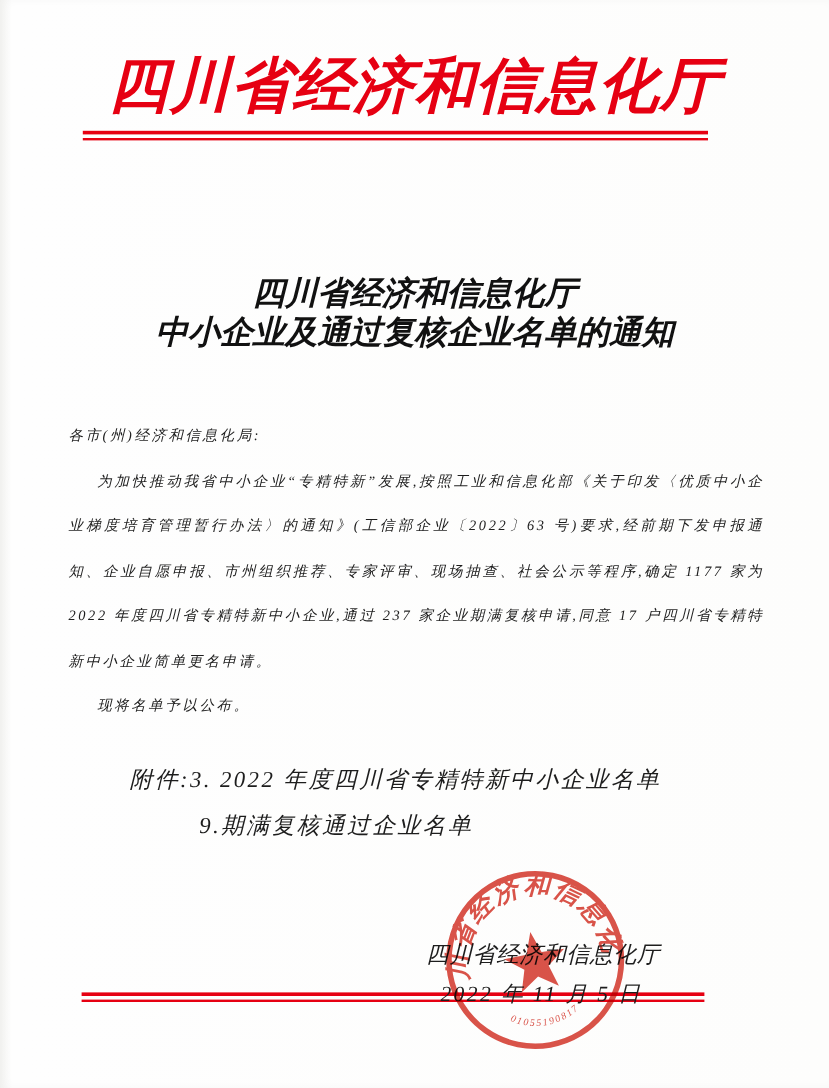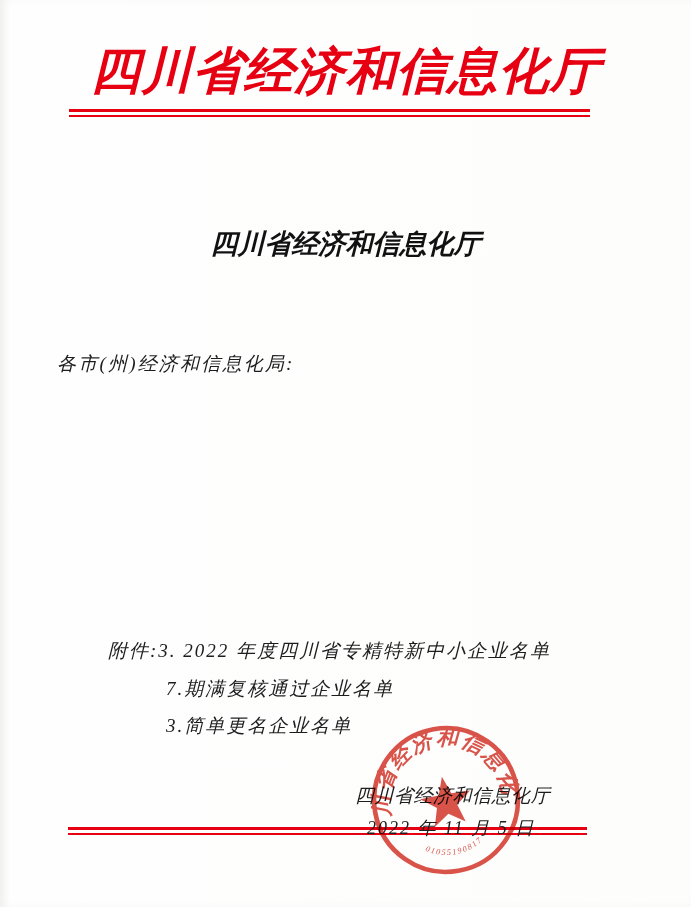--- a/index.html
+++ b/index.html
@@ -69,21 +69,21 @@
     line-height: 33px;
     color: #111;
   }
 
   
   .body-block {
     position: absolute;
     top: 345px;
     left: 57px;
     width: 580px;
-    font-size: 19px;
+    font-size: 12px;
     line-height: 37.5px;
     letter-spacing: 2.2px;
     text-align: justify;
     color: var(--ink);
   }
   .body-block p.indent { text-indent: 2em; }
 
   
   .attachments {
     position: absolute;
@@ -142,33 +142,35 @@
 <body>
 
 <div class="page">
 
   <div class="masthead">四川省经济和信息化厅</div>
   <div class="double-rule masthead-rule"></div>
 
 
   <div class="doc-title">
     <div>四川省经济和信息化厅</div>
+    <div>中小企业及通过复核企业名单的通知</div>
   </div>
 
   <div class="body-block">
     <p>各市(州)经济和信息化局:</p>
+    <p class="indent">为加快推动我省中小企业“专精特新”发展,按照工业和信息化部《关于印发〈优质中小企业梯度培育管理暂行办法〉的通知》(工信部企业〔2022〕63 号)要求,经前期下发申报通知、企业自愿申报、市州组织推荐、专家评审、现场抽查、社会公示等程序,确定 1177 家为 2022 年度四川省专精特新中小企业,通过 237 家企业期满复核申请,同意 17 户四川省专精特新中小企业简单更名申请。</p>
+    <p class="indent">现将名单予以公布。</p>
   </div>
 
   <div class="attachments">
     <div class="row1">
       <span class="att-label">附件:</span>
       <span class="att-item">3. 2022 年度四川省专精特新中小企业名单</span>
     </div>
-    <div class="indent-item">7.期满复核通过企业名单</div>
-    <div class="indent-item">3.简单更名企业名单</div>
+    <div class="indent-item">9.期满复核通过企业名单</div>
   </div>
 
   <div class="signature">四川省经济和信息化厅</div>
   <div class="sign-date">2022 年 11 月 5 日</div>
 
   <div class="double-rule footer-rule"></div>
 
   <svg class="seal" viewBox="0 0 150 150" xmlns="http://www.w3.org/2000/svg">
     <defs>
       <path id="sealTextArc" d="M 21,92 A 56,56 0 1 1 129,92"></path>

